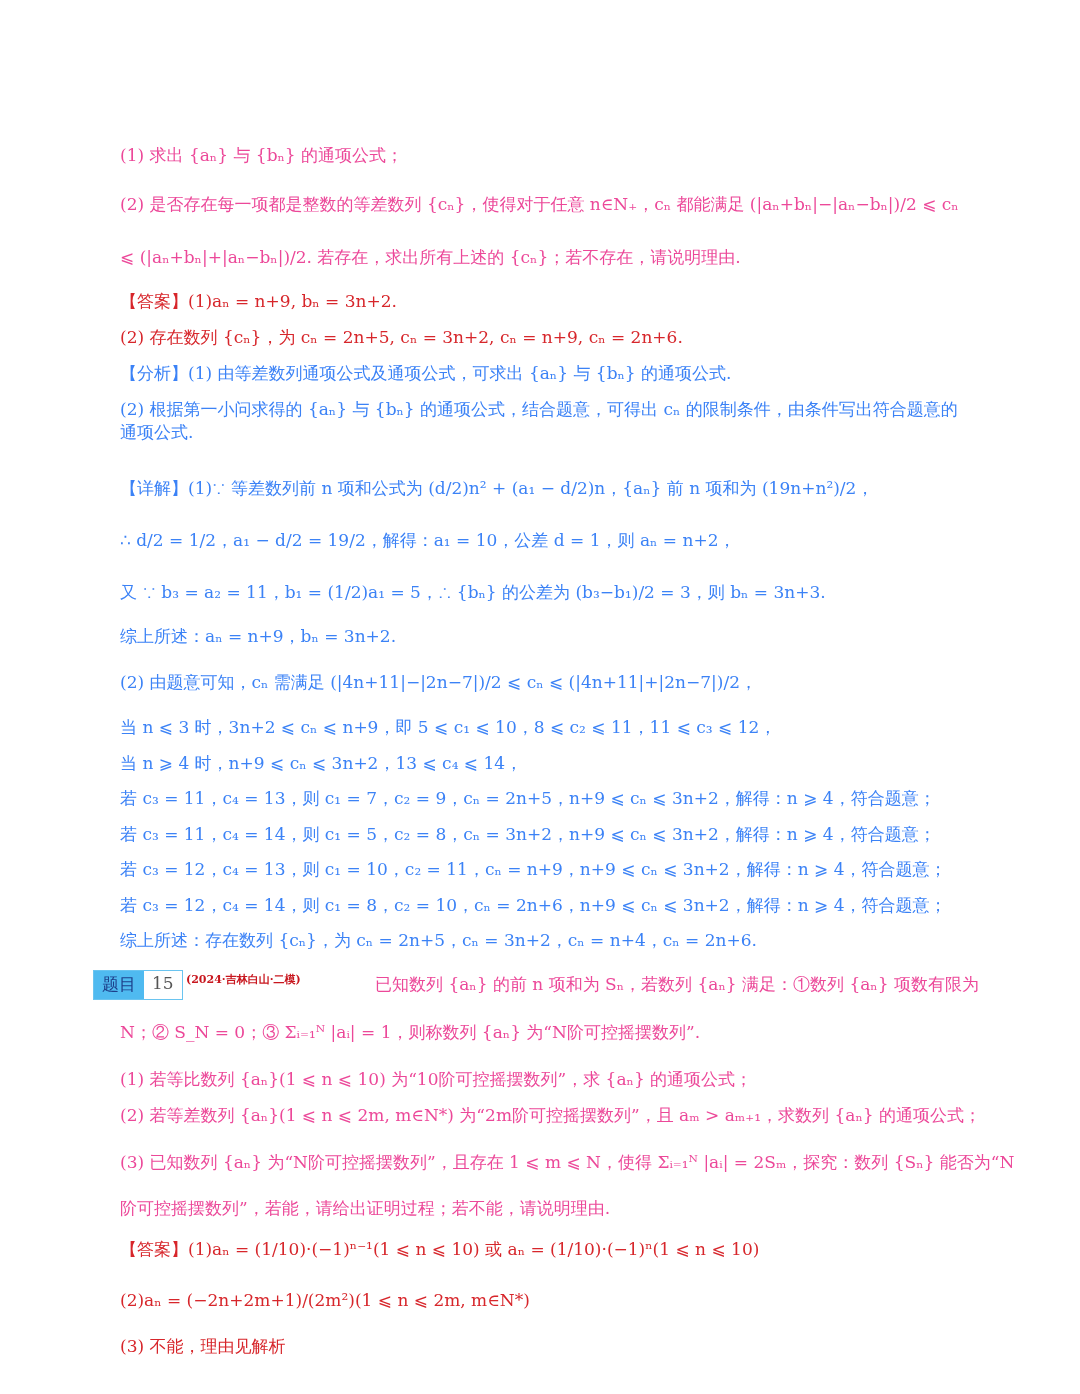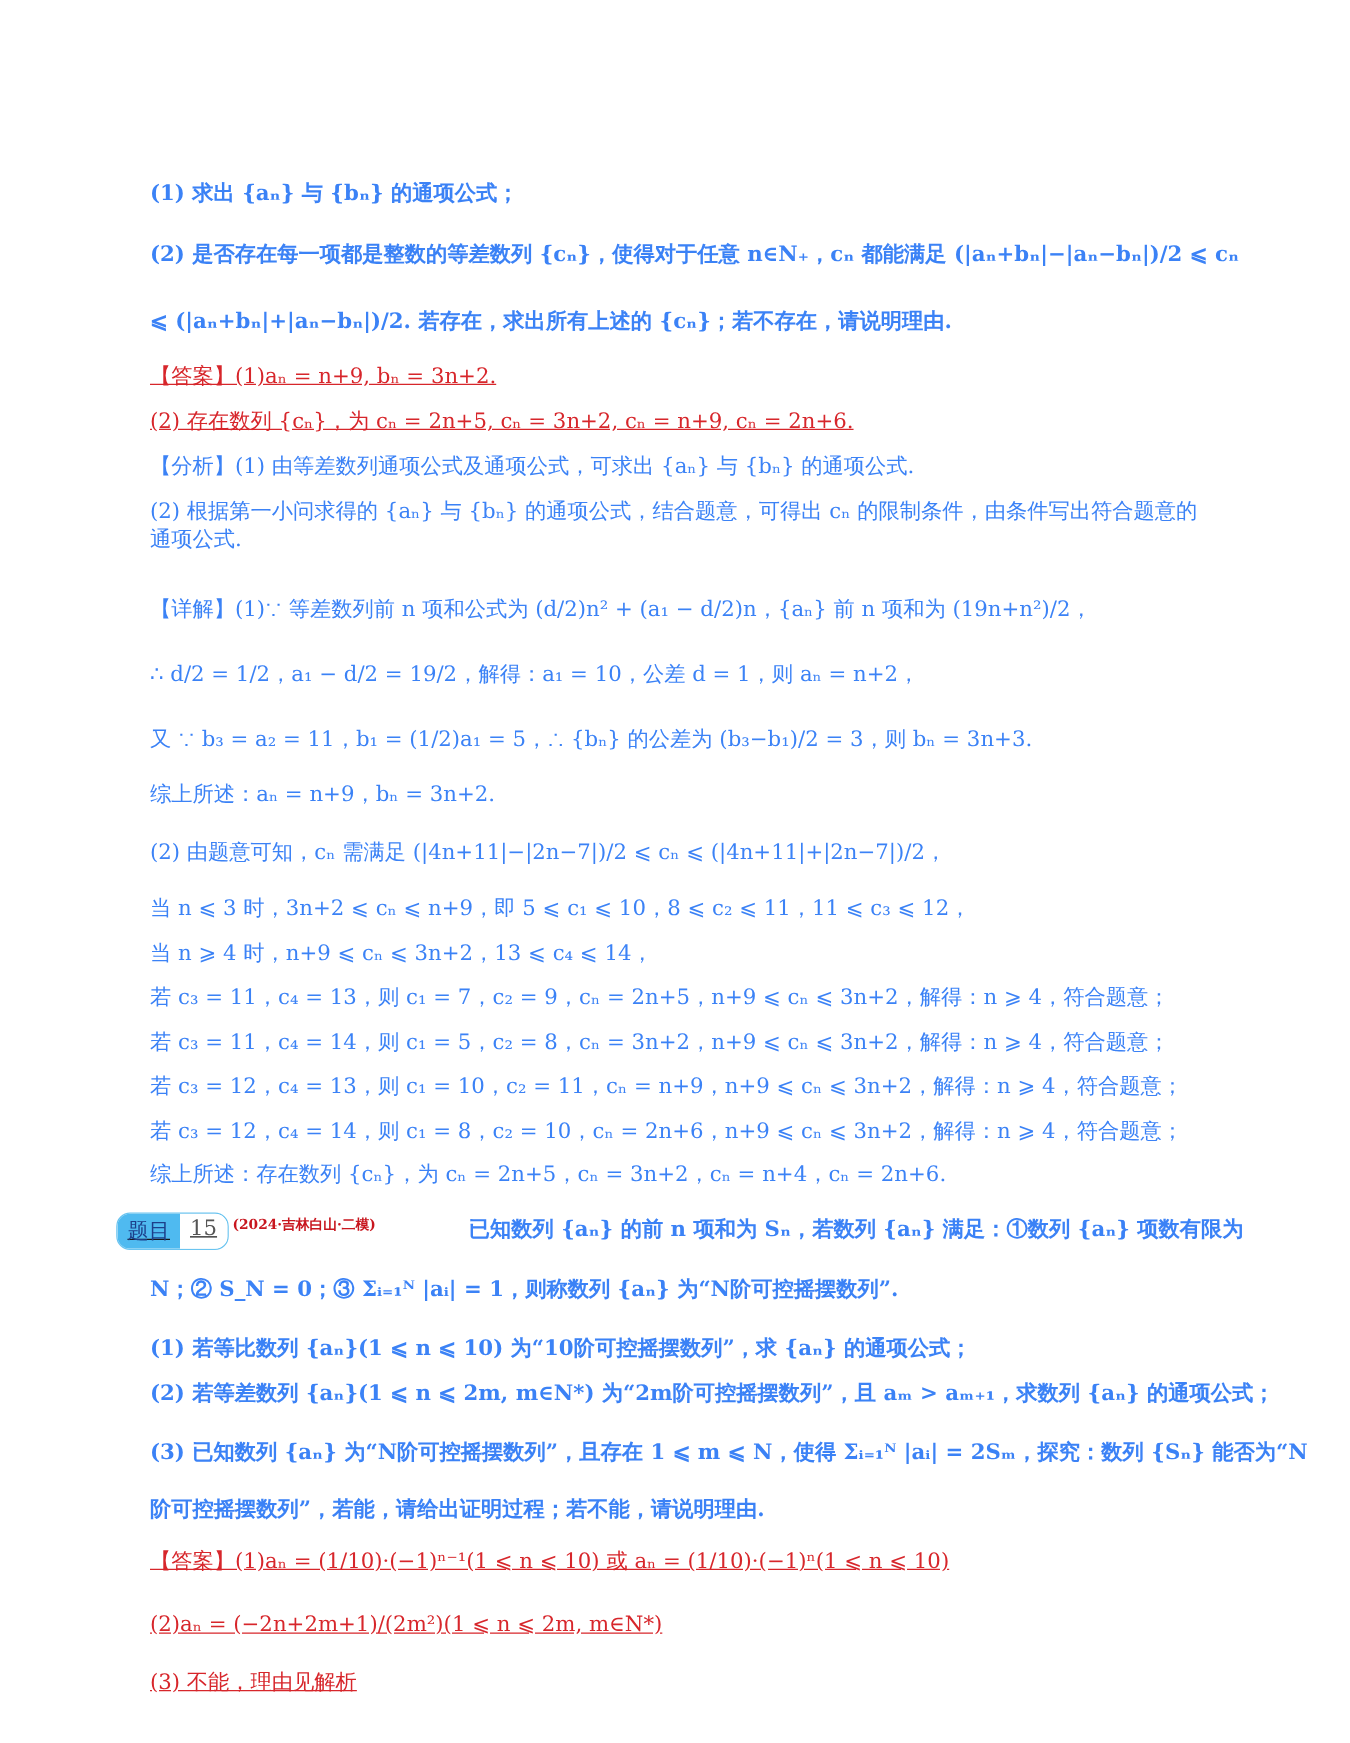--- a/index.html
+++ b/index.html
@@ -1,23 +1,23 @@
 <!DOCTYPE html>
 <html><head>
 <meta charset="utf-8">
 <style>
   html, body { margin: 0; padding: 0; background: #ffffff; }
   body { width: 1080px; height: 1394px; position: relative; overflow: hidden;
          font-family: "DejaVu Serif", "Liberation Serif", serif; color: #1a1a1a; }
   .line { position: absolute; left: 120px; font-size: 17px; white-space: nowrap; line-height: 24px; }
-  .black { color: #3b82f6; font-weight: bold; }
-  .red { color: #d7262b; text-decoration: underline; }
+  .black { color: #ec4899; }
+  .red { color: #d7262b; }
   .blue { color: #3b82f6; }
   .tag { position: absolute; left: 93px; top: 970px; height: 28px; display: flex;
-         border: 1px solid #6ac4f0; border-radius: 11px; overflow: hidden; font-size: 17px; text-decoration: underline; }
+         border: 1px solid #6ac4f0; border-radius: 0; overflow: hidden; font-size: 17px; }
   .tag .t1 { background: #4fbaf0; color: #1d3f8a; padding: 2px 8px; font-family: "DejaVu Sans", sans-serif; }
   .tag .t2 { background: #fff; color: #555; padding: 2px 8px; }
   .src { position: absolute; left: 186px; top: 972px; font-size: 11px; color: #c8161e; font-weight: bold; }
 </style>
 </head>
 <body>
 
 <div class="line black" style="top:143px">(1) 求出 {aₙ} 与 {bₙ} 的通项公式；</div>
 <div class="line black" style="top:192px">(2) 是否存在每一项都是整数的等差数列 {cₙ}，使得对于任意 n∈N₊，cₙ 都能满足 (|aₙ+bₙ|−|aₙ−bₙ|)/2 ⩽ cₙ</div>
 <div class="line black" style="top:245px">⩽ (|aₙ+bₙ|+|aₙ−bₙ|)/2. 若存在，求出所有上述的 {cₙ}；若不存在，请说明理由.</div>

